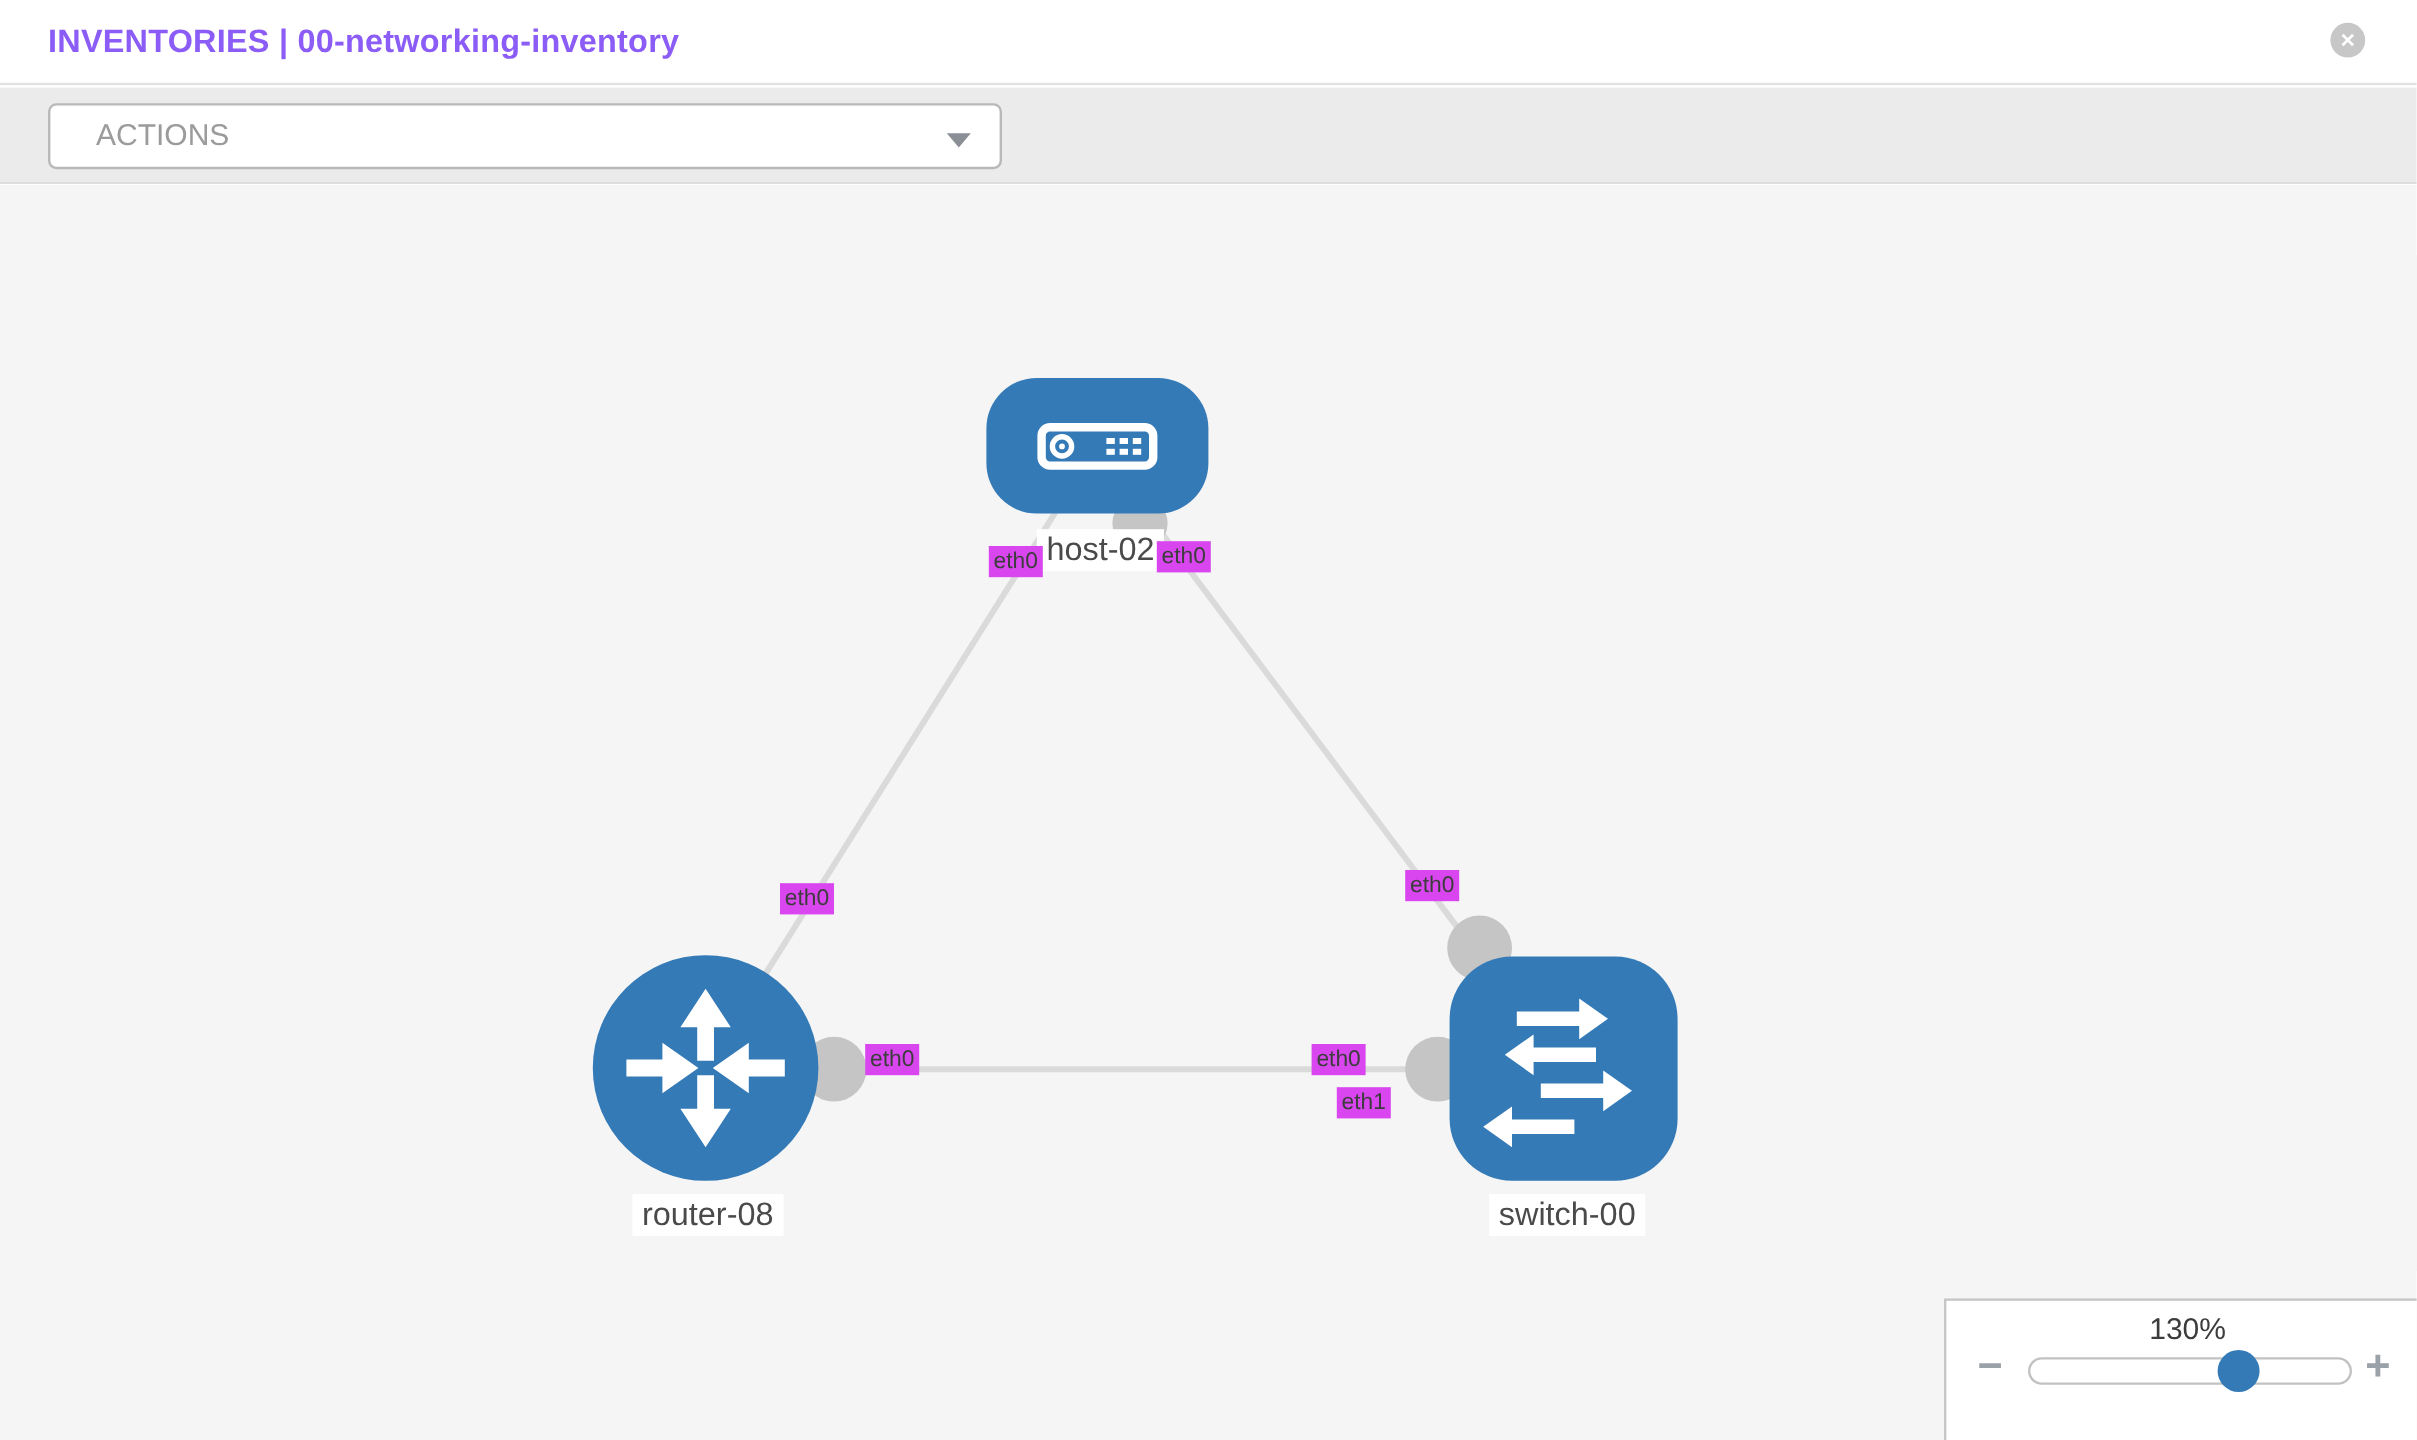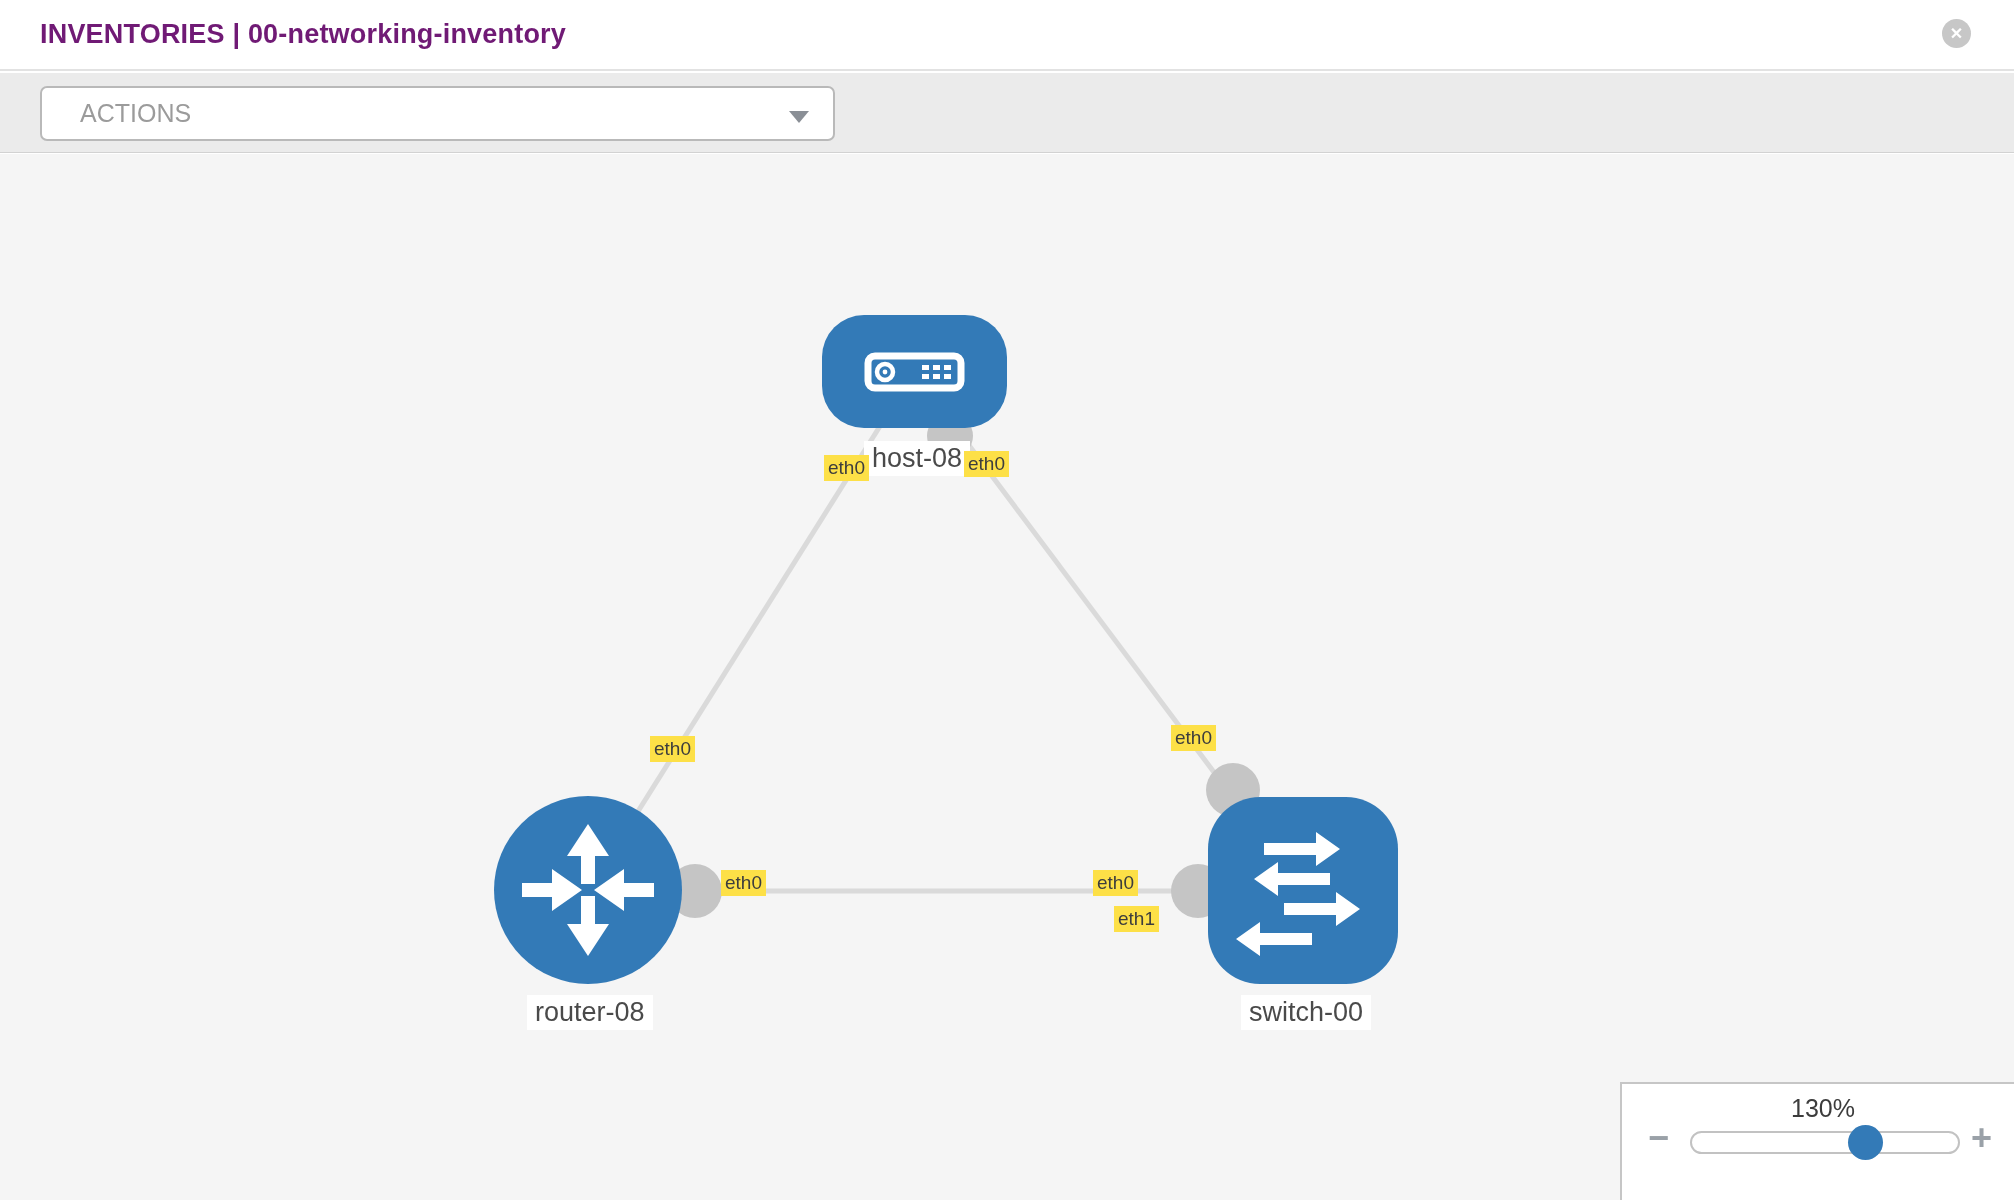--- a/index.html
+++ b/index.html
@@ -2,42 +2,42 @@
 <html><head>
 <meta charset="utf-8">
 <style>
   * { margin:0; padding:0; box-sizing:border-box; }
   html,body { background:#fff; }
   body { font-family:"Liberation Sans", sans-serif; }
   .screen { position:relative; width:2014px; height:1200px; overflow:hidden; background:#fff; }
 
   
   .header { position:absolute; top:0; left:0; width:2014px; height:71px; background:#fff; border-bottom:2px solid #e2e2e2; }
-  .page-title { position:absolute; left:40px; top:19px; font-size:27px; font-weight:bold; color:#701a75; letter-spacing:.2px; }
+  .page-title { position:absolute; left:40px; top:19px; font-size:27px; font-weight:bold; color:#8b5cf6; letter-spacing:.2px; }
   .close-btn { position:absolute; left:1942px; top:19px; width:29px; height:29px; border-radius:50%; background:#c7c7c7; color:#fff; font-size:16px; font-weight:bold; display:flex; align-items:center; justify-content:center; cursor:pointer; }
 
   
   .toolbar { position:absolute; top:73px; left:0; width:2014px; height:80px; background:#ebebeb; border-bottom:1px solid #d2d2d2; }
   .select-box { position:absolute; top:13px; height:55px; background:#fff; border:2px solid #b9b9b9; border-radius:7px; display:flex; align-items:center; padding:0 38px; color:#9b9b9b; font-size:25px; cursor:pointer; }
   .select-box .caret { position:absolute; right:24px; top:23px; width:0; height:0; border-left:10px solid transparent; border-right:10px solid transparent; border-top:12px solid #8a8f96; }
   .actions-box { left:40px; width:795px; }
   .search-box { left:1183px; width:795px; }
   .tool-icon { position:absolute; top:91px; width:46px; height:46px; cursor:pointer; }
 
   
   .canvas { position:absolute; top:154px; left:0; width:2014px; height:1046px; background:#f5f5f5; }
   .topo-svg { position:absolute; top:0; left:0; z-index:1; }
 
   .node { position:absolute; background:#337ab7; z-index:2; cursor:pointer; display:flex; align-items:center; justify-content:center; }
   .node-host { left:822px; top:161px; width:185px; height:113px; border-radius:42px; }
   .node-router { left:494px; top:642px; width:188px; height:188px; border-radius:50%; }
   .node-switch { left:1208px; top:643px; width:190px; height:187px; border-radius:52px; }
 
   .node-label { position:absolute; z-index:3; background:#fff; color:#4a4a4a; font-size:27px; padding:2px 8px; white-space:nowrap; }
-  .iface-label { position:absolute; z-index:3; background:#fde047; color:#3d3d3d; font-size:19px; padding:2px 4px; white-space:nowrap; }
+  .iface-label { position:absolute; z-index:3; background:#d946ef; color:#3d3d3d; font-size:19px; padding:2px 4px; white-space:nowrap; }
   .iface-front { z-index:4; }
 
   
   .zoom-panel { position:absolute; left:1620px; top:928px; width:400px; height:124px; background:#fff; border:2px solid #c6c6c6; z-index:5; }
   .zoom-value { position:absolute; left:141px; top:10px; width:120px; text-align:center; font-size:25px; color:#3c3c3c; }
   .zoom-minus, .zoom-plus { position:absolute; top:36px; font-size:36px; font-weight:bold; color:#9aa1a8; cursor:pointer; line-height:36px; }
   .zoom-minus { left:26px; }
   .zoom-plus { left:349px; }
   .zoom-track { position:absolute; left:68px; top:47px; width:270px; height:23px; background:#fff; border:2px solid #c2c2c2; border-radius:12px; cursor:pointer; }
   .zoom-knob { position:absolute; left:226px; top:41px; width:35px; height:35px; border-radius:50%; background:#337ab7; cursor:grab; }
@@ -117,21 +117,21 @@
 
     <div class="node node-switch">
       <svg width="190" height="187" viewBox="0 0 190 187">
         <polygon fill="#fff" points="132,52 108,35 108,46 56,46 56,58 108,58 108,69"></polygon>
         <polygon fill="#fff" points="46,82 70,65 70,76 122,76 122,88 70,88 70,99"></polygon>
         <polygon fill="#fff" points="152,112 128,95 128,106 76,106 76,118 128,118 128,129"></polygon>
         <polygon fill="#fff" points="28,142 52,125 52,136 104,136 104,148 52,148 52,159"></polygon>
       </svg>
     </div>
 
-    <div class="node-label" style="left:864px; top:287px;">host-08</div>
+    <div class="node-label" style="left:864px; top:287px;">host-02</div>
     <div class="node-label" style="left:527px; top:841px;">router-08</div>
     <div class="node-label" style="left:1241px; top:841px;">switch-00</div>
 
     <div class="iface-label" style="left:824px; top:301px;">eth0</div>
     <div class="iface-label" style="left:964px; top:297px;">eth0</div>
     <div class="iface-label" style="left:650px; top:582px;">eth0</div>
     <div class="iface-label" style="left:1171px; top:571px;">eth0</div>
     <div class="iface-label" style="left:721px; top:716px;">eth0</div>
     <div class="iface-label" style="left:1093px; top:716px;">eth0</div>
     <div class="iface-label iface-front" style="left:1114px; top:752px;">eth1</div>

